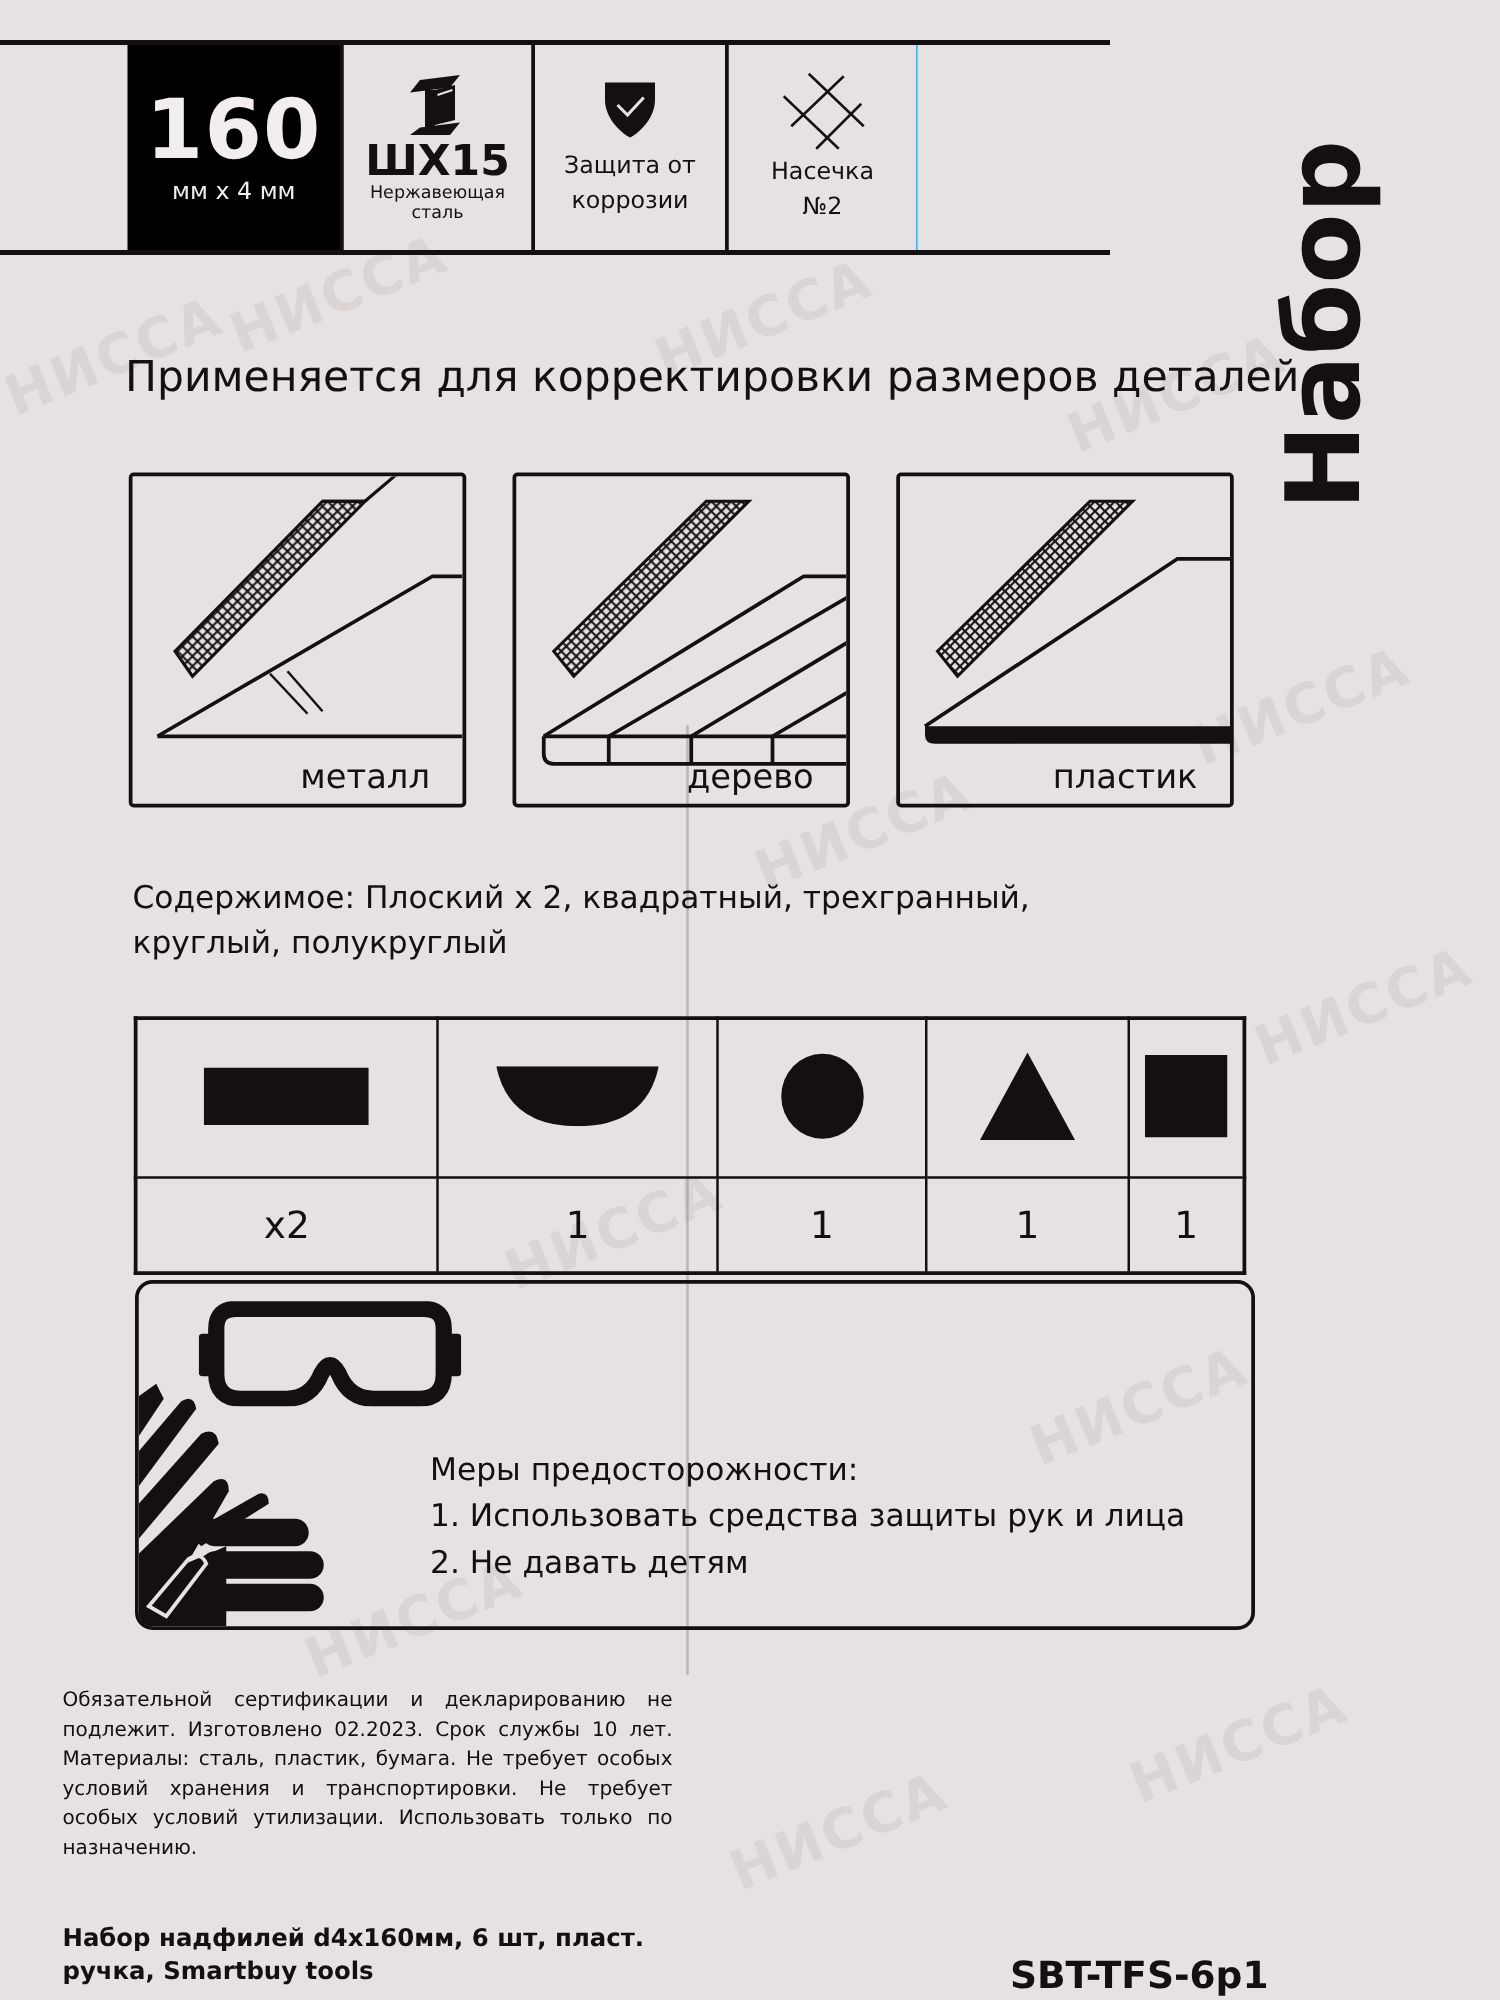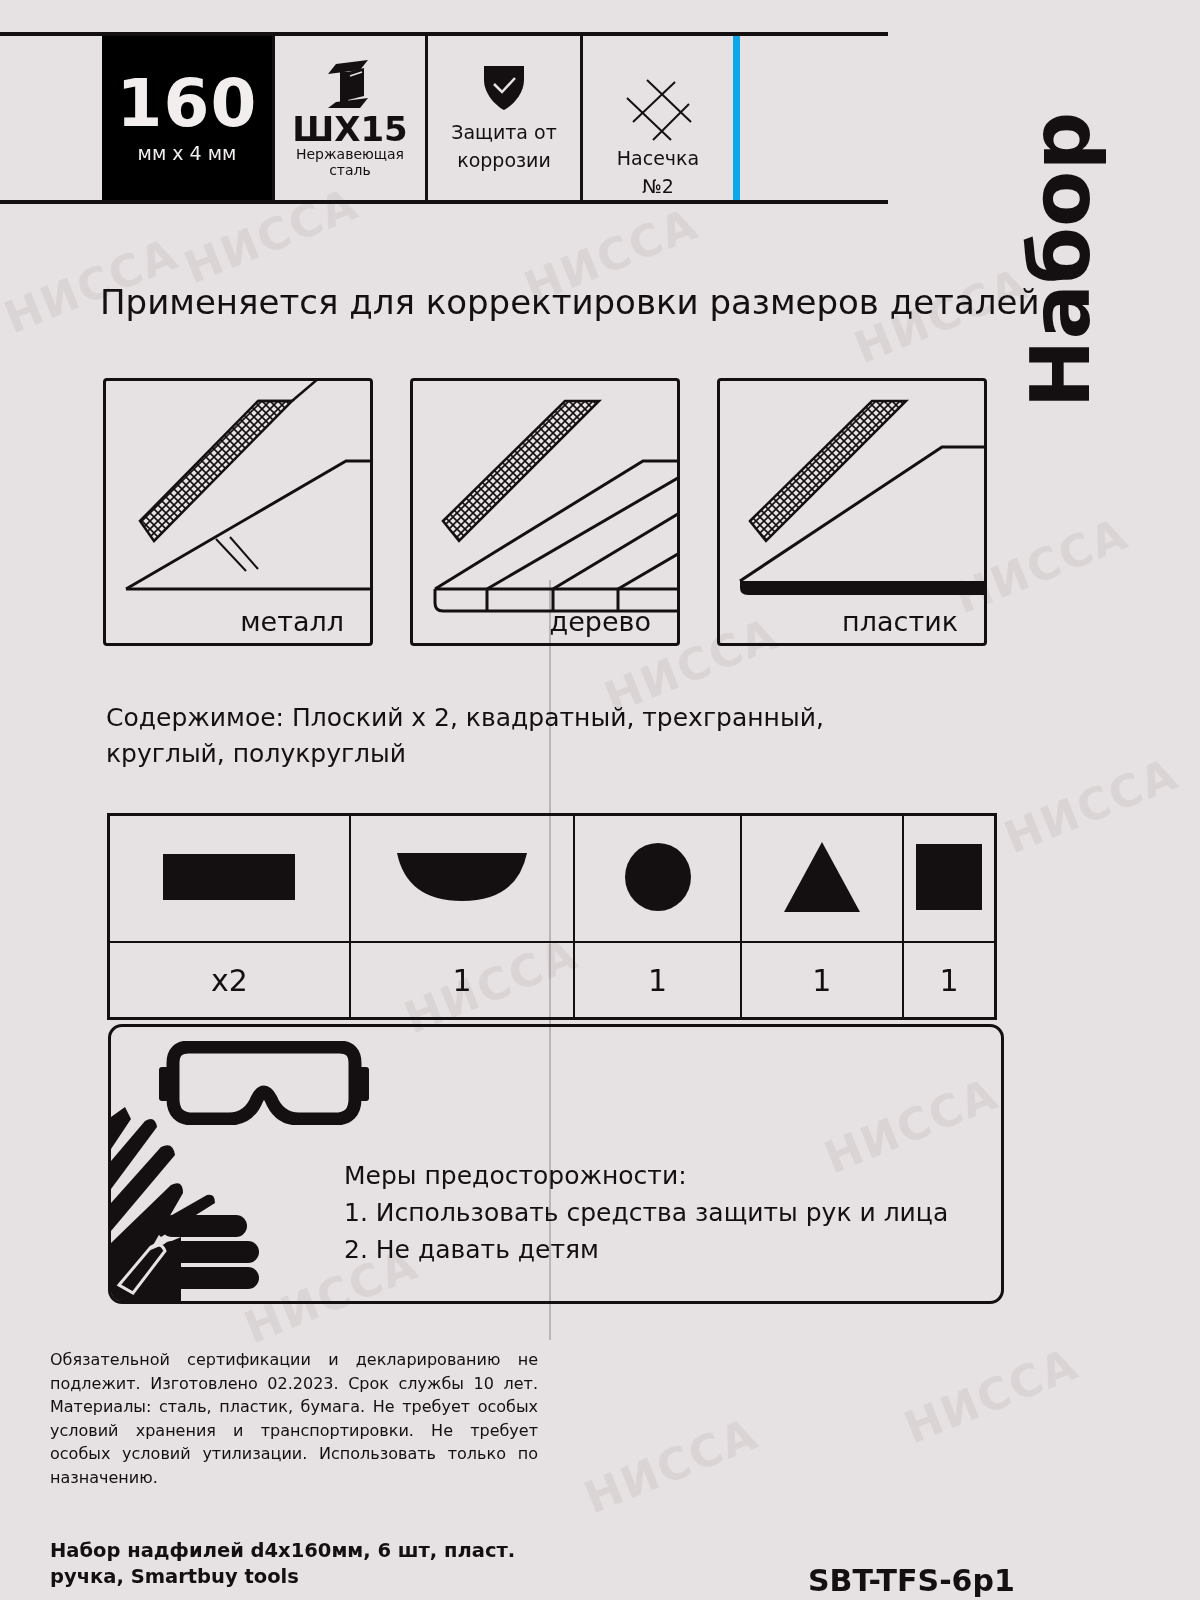--- a/index.html
+++ b/index.html
@@ -20,21 +20,21 @@
   .spec-size{width:170px;background:#000000;color:#f2eeee;display:flex;flex-direction:column;align-items:center;justify-content:center;}
   .spec-size .big{font-size:66px;font-weight:bold;line-height:64px;letter-spacing:1px;}
   .spec-size .small{font-size:19px;margin-top:6px;}
   .spec-cell{border-left:3px solid #141012;display:flex;flex-direction:column;align-items:center;justify-content:center;text-align:center;}
   .spec-material{width:145px;font-size:19px;line-height:28px;}
   .spec-material .l2,.spec-material .l3{letter-spacing:5px;}
   .spec-steel{width:150px;}
   .spec-steel .code{font-size:34px;font-weight:bold;line-height:34px;margin-top:2px;}
   .spec-steel .sub{font-size:14px;line-height:16px;}
   .spec-corr{width:152px;font-size:19px;line-height:28px;}
-  .spec-notch{width:150px;font-size:19px;line-height:28px;border-right:7px solid #0ea5e9;justify-content:flex-end;}
+  .spec-notch{width:150px;font-size:19px;line-height:28px;border-right:1px solid #0ea5e9;}
 
   .vertical-title{position:absolute;left:1010px;top:100px;width:100px;height:320px;}
   .vertical-title span{position:absolute;left:50%;top:50%;transform:translate(-50%,-50%) rotate(-90deg);
     font-size:82px;font-weight:bold;white-space:nowrap;}
 
   .purpose{position:absolute;left:100px;top:282px;font-size:34px;}
 
   .usage{position:absolute;top:378px;width:264px;height:262px;border:3px solid #141012;border-radius:4px;overflow:hidden;}
   .usage svg{position:absolute;left:0;top:0;}
   .usage .lbl{position:absolute;right:26px;bottom:6px;font-size:27px;}

